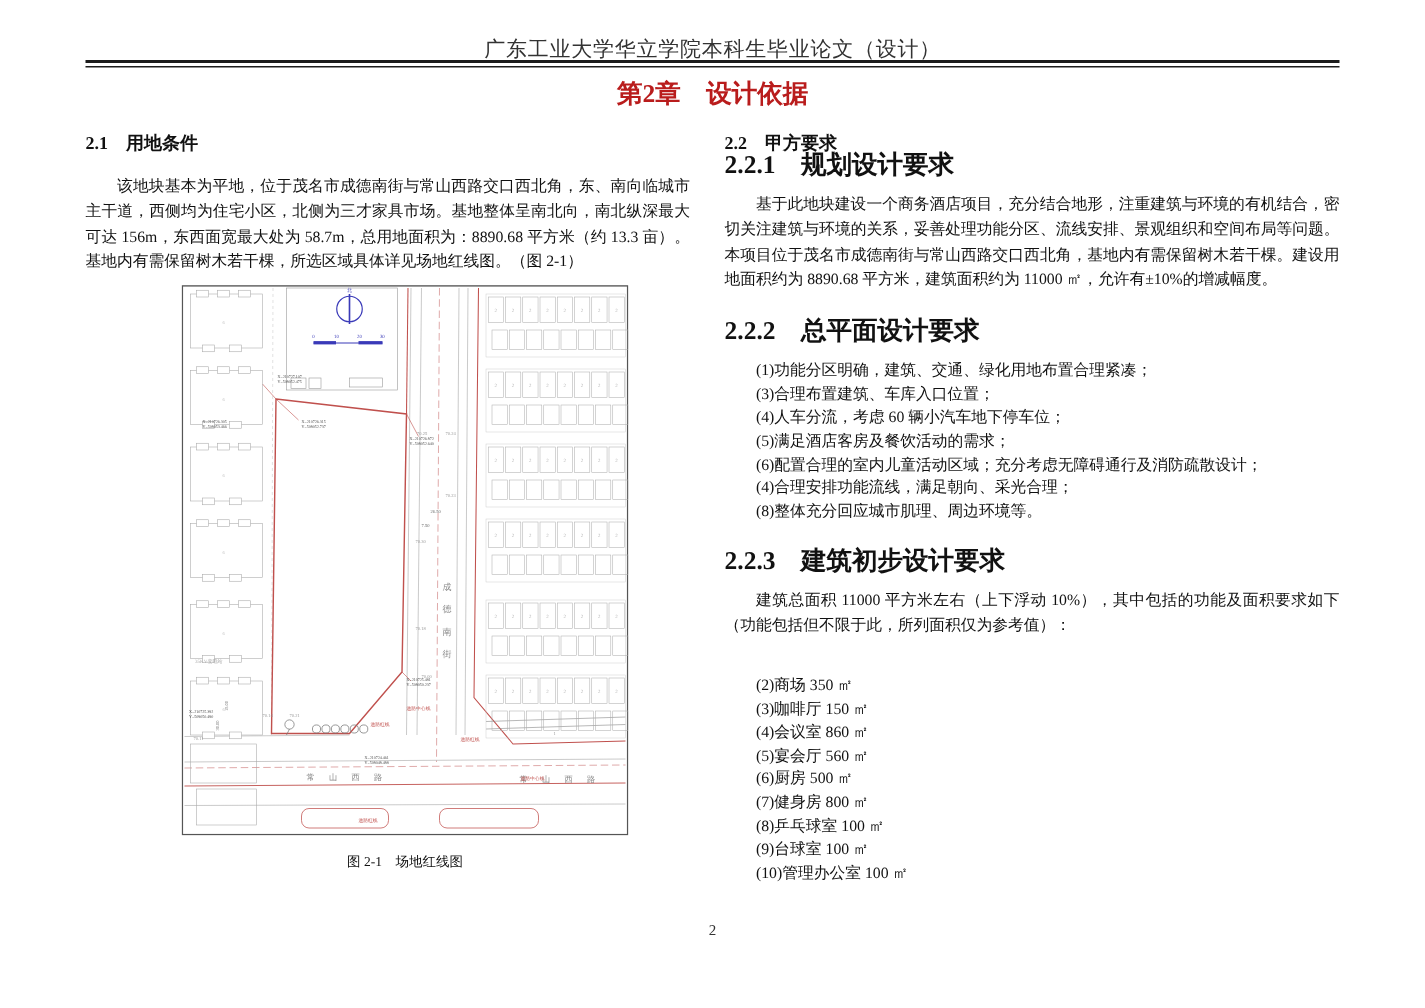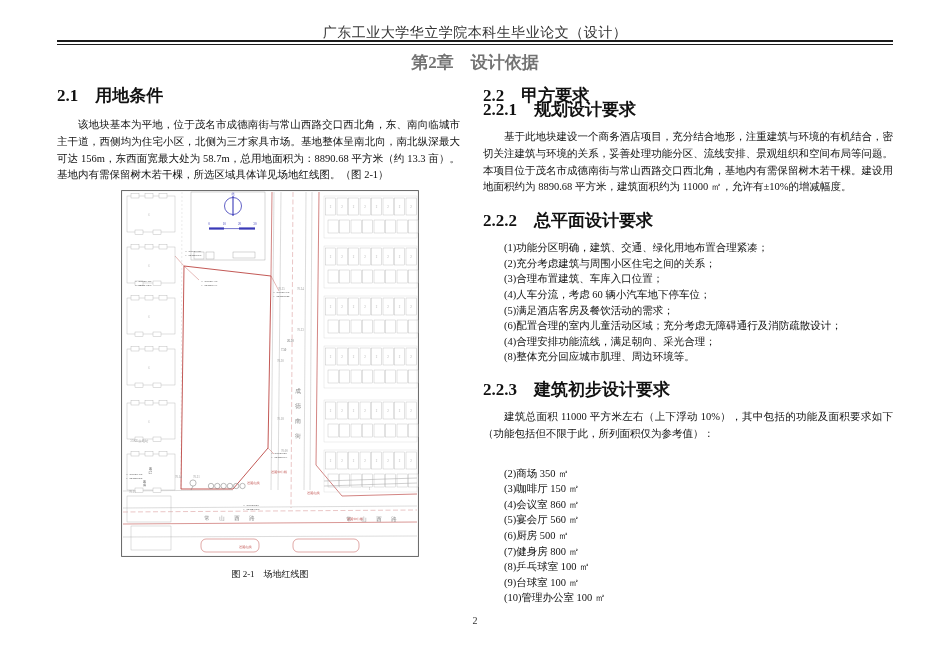--- a/index.html
+++ b/index.html
@@ -4,25 +4,25 @@
 <style>
   html,body{margin:0;padding:0;}
   body{width:950px;height:672px;background:#ffffff;position:relative;overflow:hidden;
        font-family:"Liberation Serif","DejaVu Serif",serif;color:#111;}
   .page{position:absolute;inset:0;background:#fff;}
   .hdr-text{position:absolute;top:24px;left:0;right:0;text-align:center;
             font-size:14px;color:#333;letter-spacing:.5px;}
   .hdr-rule{position:absolute;top:40px;left:57px;right:57px;height:1.5px;background:#fff;
             border-top:2.2px solid #1c1c1c;border-bottom:1.6px solid #1c1c1c;}
   .chapter{position:absolute;top:51px;left:0;right:0;text-align:center;
-           font-size:17px;font-weight:bold;color:#737373;}
+           font-size:17px;font-weight:bold;color:#b91c1c;}
   .col{position:absolute;top:88px;font-size:10.5px;line-height:16.8px;}
   .col-left{left:57px;width:403px;}
   .col-right{left:483px;width:410px;}
-  .h2{font-size:17px;font-weight:bold;margin:0 0 14px 0;line-height:15px;}
+  .h2{font-size:12px;font-weight:bold;margin:0 0 14px 0;line-height:15px;}
   .h3{font-size:17px;font-weight:bold;margin:18px 0 12px 0;line-height:14px;}
   .para{margin:0 0 6px 0;text-indent:2em;text-align:justify;}
   .list{margin:2px 0 0 0;}
   .item{margin-left:21px;line-height:15.6px;}
   .gap{height:15px;}
   .figure{margin:4px 16px 0 64px;width:298px;}
   .map{width:298px;height:367px;display:block;}
   .caption{text-align:center;font-size:9px;margin-top:9px;color:#111;}
   .pagenum{position:absolute;top:615px;left:0;right:0;text-align:center;font-size:10px;color:#333;}
 </style>
@@ -360,21 +360,20 @@
     </div>
   </div>
 
   <div class="col col-right">
     <div class="h2" style="margin-bottom:0">2.2　甲方要求</div>
     <div class="h3" style="margin-top:0">2.2.1　规划设计要求</div>
     <div class="para">基于此地块建设一个商务酒店项目，充分结合地形，注重建筑与环境的有机结合，密切关注建筑与环境的关系，妥善处理功能分区、流线安排、景观组织和空间布局等问题。本项目位于茂名市成德南街与常山西路交口西北角，基地内有需保留树木若干棵。建设用地面积约为 8890.68 平方米，建筑面积约为 11000 ㎡，允许有±10%的增减幅度。</div>
     <div class="h3">2.2.2　总平面设计要求</div>
     <div class="list">
       <div class="item">(1)功能分区明确，建筑、交通、绿化用地布置合理紧凑；</div>
-      <div class="item">(2)充分考虑建筑与周围小区住宅之间的关系；</div>
       <div class="item">(3)合理布置建筑、车库入口位置；</div>
       <div class="item">(4)人车分流，考虑 60 辆小汽车地下停车位；</div>
       <div class="item">(5)满足酒店客房及餐饮活动的需求；</div>
       <div class="item">(6)配置合理的室内儿童活动区域；充分考虑无障碍通行及消防疏散设计；</div>
       <div class="item">(4)合理安排功能流线，满足朝向、采光合理；</div>
       <div class="item">(8)整体充分回应城市肌理、周边环境等。</div>
     </div>
     <div class="h3">2.2.3　建筑初步设计要求</div>
     <div class="para">建筑总面积 11000 平方米左右（上下浮动 10%），其中包括的功能及面积要求如下（功能包括但不限于此，所列面积仅为参考值）：</div>
     <div class="gap"></div>

